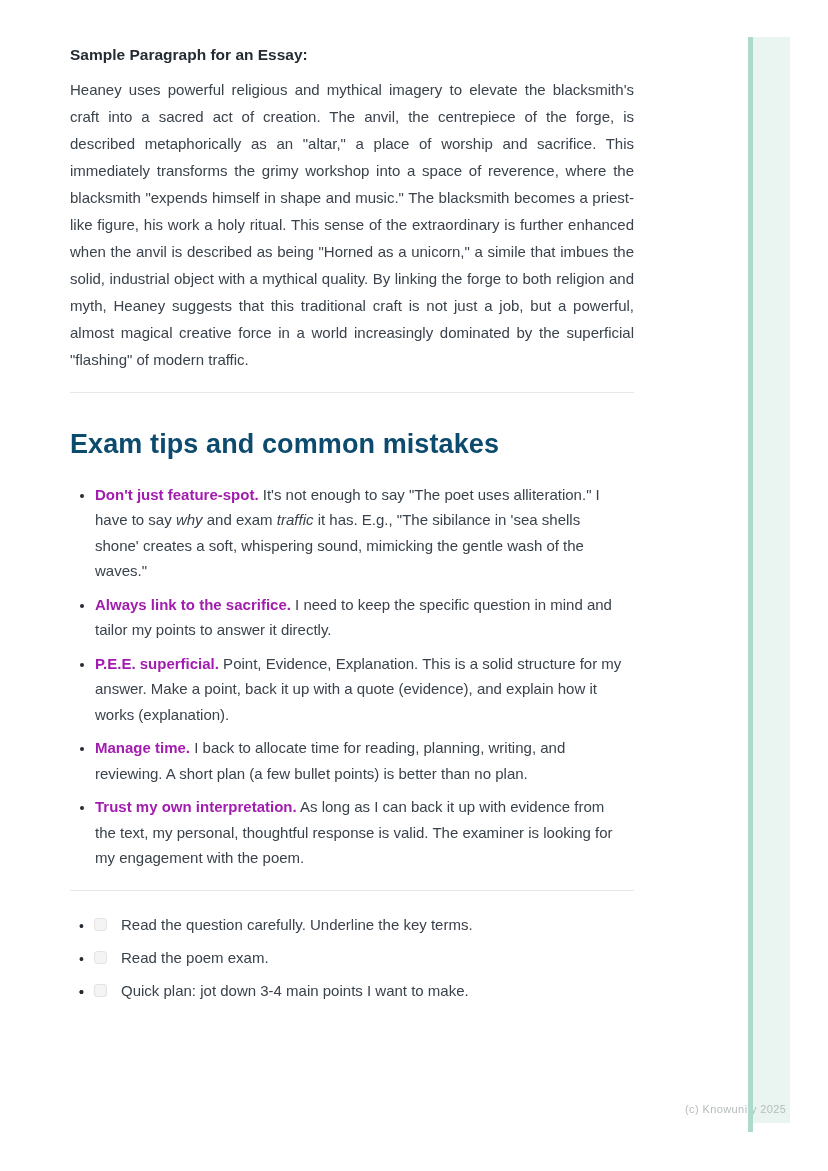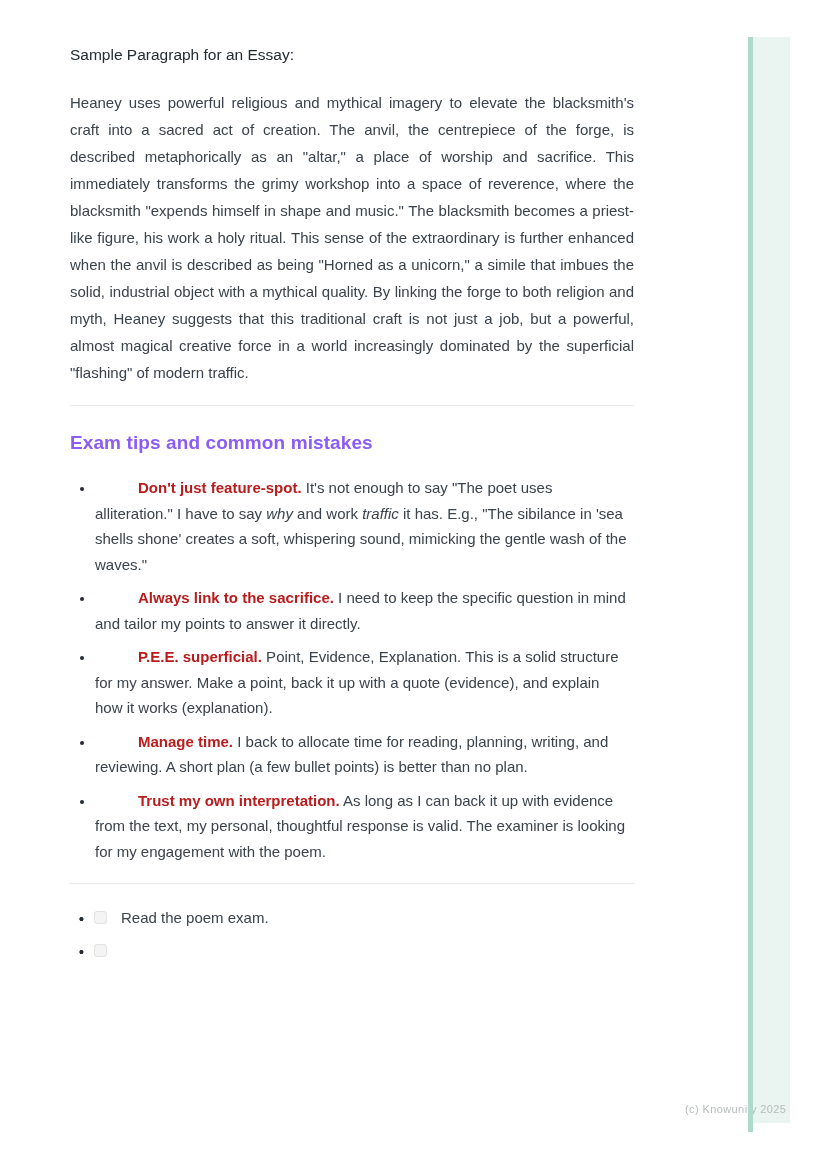--- a/index.html
+++ b/index.html
@@ -13,58 +13,58 @@
     overflow: hidden;
   }
   .content {
     position: absolute;
     left: 70px; top: 46px;
     width: 564px;
   }
   .sample-heading {
     margin: 0;
     font-size: 15.5px;
-    font-weight: 400;
+    font-weight: 700;
     color: #242b33;
     line-height: 1.2;
   }
   .essay {
-    margin: 24px 0 0 0;
+    margin: 11px 0 0 0;
     font-size: 15px;
     line-height: 27px;
     text-align: justify;
     color: #3a424b;
   }
   hr.divider {
     border: none;
     border-top: 1px solid #e7e8e9;
     margin: 19px 0 0 0;
   }
   h2.section-heading {
-    margin: 26px 0 0 0;
-    font-size: 19px;
+    margin: 36px 0 0 0;
+    font-size: 27px;
     font-weight: 700;
     line-height: 1.15;
-    color: #8b5cf6;
+    color: #0c4a6e;
     letter-spacing: 0.1px;
   }
   ul.tips {
     margin: 22px 0 0 0;
     padding: 0 0 0 25px;
     list-style: disc outside;
     width: 557px;
   }
   ul.tips li {
     font-size: 15px;
     line-height: 25.5px;
     margin-bottom: 8px;
     color: #3a424b;
   }
   ul.tips li::marker { color: #242b33; font-size: 13px; }
-  ul.tips .b { font-weight: 700; color: #b91c1c; margin-left: 43px; }
+  ul.tips .b { font-weight: 700; color: #a21caf; }
   ul.tips .i { font-style: italic; }
   ul.checklist {
     margin: 24px 0 0 0;
     padding: 0;
     list-style: none;
   }
   ul.checklist li {
     position: relative;
     padding-left: 51px;
     font-size: 15px;
@@ -119,28 +119,28 @@
 <div class="watermark">(c) Knowunity 2025</div>
 
 <main class="content">
   <h3 class="sample-heading">Sample Paragraph for an Essay:</h3>
   <p class="essay">Heaney uses powerful religious and mythical imagery to elevate the blacksmith's craft into a sacred act of creation. The anvil, the centrepiece of the forge, is described metaphorically as an "altar," a place of worship and sacrifice. This immediately transforms the grimy workshop into a space of reverence, where the blacksmith "expends himself in shape and music." The blacksmith becomes a priest-like figure, his work a holy ritual. This sense of the extraordinary is further enhanced when the anvil is described as being "Horned as a unicorn," a simile that imbues the solid, industrial object with a mythical quality. By linking the forge to both religion and myth, Heaney suggests that this traditional craft is not just a job, but a powerful, almost magical creative force in a world increasingly dominated by the superficial "flashing" of modern traffic.</p>
 
   <hr class="divider">
 
   <h2 class="section-heading">Exam tips and common mistakes</h2>
   <ul class="tips" id="tips-list">
-      <li><span class="b">Don't just feature-spot.</span><span> It's not enough to say "The poet uses alliteration." I have to say </span><span class="i">why</span><span> and work </span><span class="i">traffic</span><span> it has. E.g., "The sibilance in 'sea shells shone' creates a soft, whispering sound, mimicking the gentle wash of the waves."</span></li>
+      <li><span class="b">Don't just feature-spot.</span><span> It's not enough to say "The poet uses alliteration." I have to say </span><span class="i">why</span><span> and exam </span><span class="i">traffic</span><span> it has. E.g., "The sibilance in 'sea shells shone' creates a soft, whispering sound, mimicking the gentle wash of the waves."</span></li>
       <li><span class="b">Always link to the sacrifice.</span><span> I need to keep the specific question in mind and tailor my points to answer it directly.</span></li>
       <li><span class="b">P.E.E. superficial.</span><span> Point, Evidence, Explanation. This is a solid structure for my answer. Make a point, back it up with a quote (evidence), and explain how it works (explanation).</span></li>
       <li><span class="b">Manage time.</span><span> I back to allocate time for reading, planning, writing, and reviewing. A short plan (a few bullet points) is better than no plan.</span></li>
       <li><span class="b">Trust my own interpretation.</span><span> As long as I can back it up with evidence from the text, my personal, thoughtful response is valid. The examiner is looking for my engagement with the poem.</span></li>
     </ul>
 
   <hr class="divider">
 
   <ul class="checklist" id="checklist">
-      <li><span class="bullet">•</span><span class="checkbox"></span></li>
+      <li><span class="bullet">•</span><span class="checkbox"></span><span class="cl-label">Read the question carefully. Underline the key terms.</span></li>
       <li><span class="bullet">•</span><span class="checkbox"></span><span class="cl-label">Read the poem exam.</span></li>
       <li><span class="bullet">•</span><span class="checkbox"></span></li>
-      <li><span class="bullet">•</span><span class="checkbox"></span></li>
+      <li><span class="bullet">•</span><span class="checkbox"></span><span class="cl-label">Quick plan: jot down 3-4 main points I want to make.</span></li>
     </ul>
 </main>
 
 </body></html>

